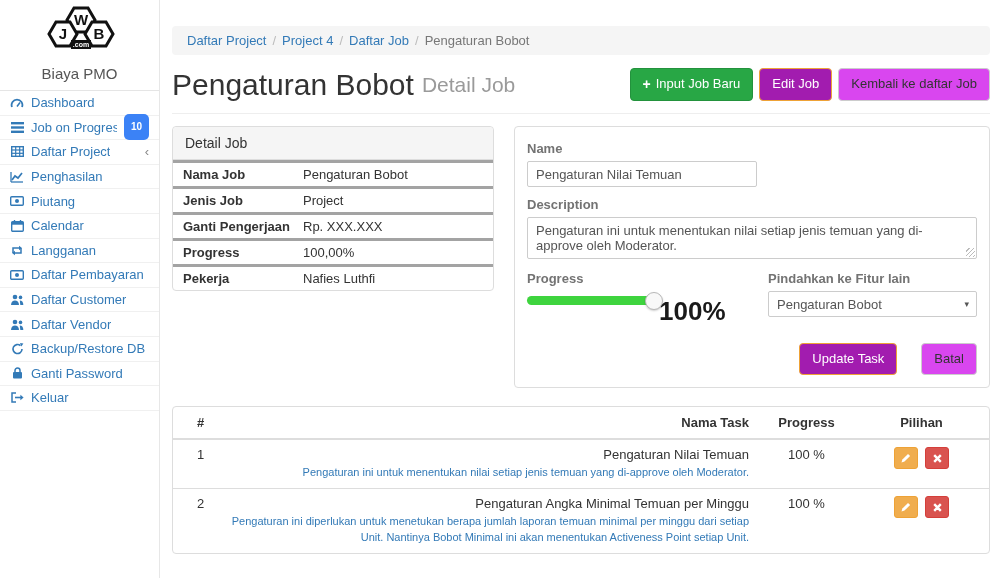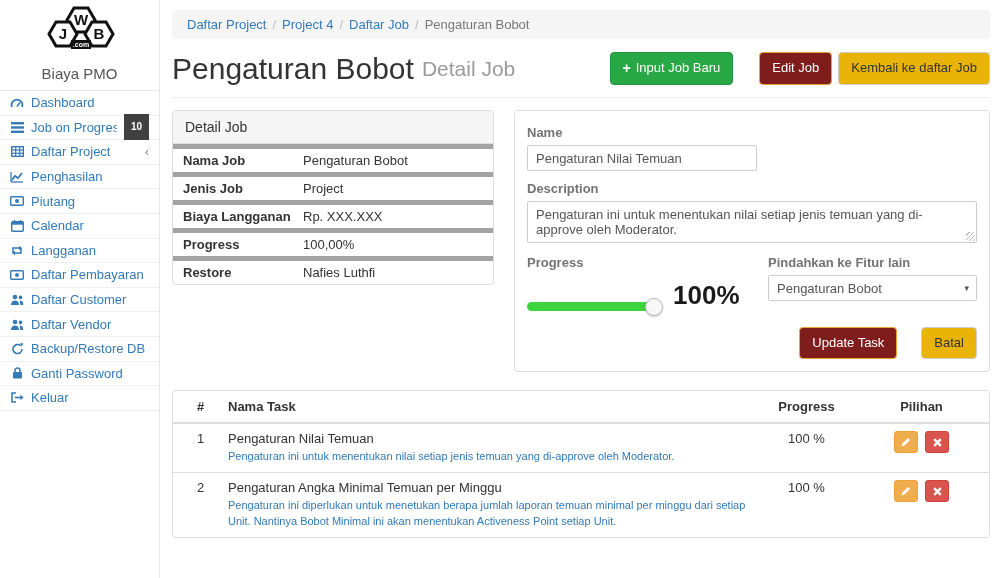--- a/index.html
+++ b/index.html
@@ -9,92 +9,92 @@
 
   
   .sidebar { width:160px; flex:0 0 160px; background:#fff; border-right:1px solid #e7e7e7; }
   .logo-box { text-align:center; padding:6px 0 8px; border-bottom:1px solid #e5e5e5; }
   .brand-name { color:#555; font-size:15px; margin-top:4px; }
   .nav-item { display:flex; align-items:center; gap:7px; padding:5px 10px; height:24.6px;
     color:#337ab7; border-bottom:1px solid #f0f0f0; cursor:pointer; text-decoration:none; }
   .nav-item .ic { width:14px; height:13px; flex:0 0 14px; display:inline-flex; align-items:center; justify-content:center; }
   .nav-item svg { display:block; }
   .nav-label { white-space:nowrap; overflow:hidden; }
-  .badge { margin-left:auto; background:#404040; color:#fff; font-size:10px; font-weight:bold;
-    border-radius:0; padding:8px 7px; line-height:1; }
+  .badge { margin-left:auto; background:#3b82f6; color:#fff; font-size:10px; font-weight:bold;
+    border-radius:5px; padding:8px 7px; line-height:1; }
   .chev { margin-left:auto; color:#888; font-size:13px; line-height:1; }
 
   
-  .main { flex:1; padding:10px 10px 0 12px; }
+  .main { flex:1; padding:26px 10px 0 12px; }
   .breadcrumb { background:#f5f5f5; border-radius:4px; padding:7px 15px; font-size:13px; color:#777; }
   .breadcrumb a { color:#337ab7; text-decoration:none; cursor:pointer; }
   .breadcrumb .sep { margin:0 6px; color:#bbb; }
 
   .page-header { display:flex; align-items:center; margin:13px 0 0; padding-bottom:12px; border-bottom:1px solid #eee; }
   .page-title { font-size:30px; font-weight:normal; color:#333; line-height:1.1; }
   .page-subtitle { font-size:21px; color:#9a9a9a; margin-left:8px; }
   .header-actions { margin-left:auto; display:flex; gap:6px; }
 
   .btn { display:inline-flex; align-items:center; justify-content:center; gap:5px;
     border-radius:4px; font-size:13px; padding:6px 12px; line-height:1.42; cursor:pointer;
     border:1px solid transparent; white-space:nowrap; }
   .btn-success { background:#28a745; border-color:#23923d; color:#fff; }
-  .btn-warning { background:#7f1d1d; border-color:#eea236; color:#fff;margin-left:20px; }
-  .btn-default { background:#eab308; border-color:#ccc; color:#333; }
+  .btn-warning { background:#a21caf; border-color:#eea236; color:#fff; }
+  .btn-default { background:#d946ef; border-color:#ccc; color:#333; }
   .btn-xs { font-size:11px; padding:3px 8px; border-radius:3px; }
   .plus-glyph { font-weight:bold; font-size:14px; line-height:1; }
 
   
   .panel { border:1px solid #ddd; border-radius:4px; background:#fff; }
   .panel-heading { background:#f5f5f5; border-bottom:1px solid #ddd; border-radius:4px 4px 0 0;
     padding:8px 12px; font-size:14px; color:#333; display:flex; align-items:center; }
 
   .top-row { display:flex; gap:20px; margin-top:12px; }
   .panel-detail { width:322px; flex:0 0 322px; align-self:flex-start; }
   .panel-edit { flex:1; align-self:flex-start; }
 
-  .detail-row { display:grid; grid-template-columns:120px 1fr; padding:4px 10px; border-top:5px solid #a3a3a3; }
+  .detail-row { display:grid; grid-template-columns:120px 1fr; padding:4px 10px; border-top:3px solid #a3a3a3; }
   .detail-row:first-of-type { border-top:none; }
   .detail-label { font-weight:bold; }
   .detail-value { color:#333; }
 
   .edit-body { padding:12px; }
   .form-label { color:#737373; font-weight:bold; margin:2px 0 5px; }
   .text-input { width:230px; height:26px; border:1px solid #ccc; border-radius:2px;
     padding:3px 8px; font-size:13px; color:#555; font-family:inherit; }
   .textarea-wrap { position:relative; margin-bottom:10px; }
   textarea.text-area { width:100%; height:42px; border:1px solid #ccc; border-radius:2px;
     padding:5px 8px; font-size:13px; color:#555; font-family:inherit; resize:none; display:block; }
   .resize-grip { position:absolute; right:2px; bottom:2px; width:9px; height:9px;
     background:repeating-linear-gradient(135deg, transparent 0 2px, #bbb 2px 3px); }
 
   .progress-move-row { display:flex; }
   .progress-col { width:235px; flex:0 0 235px; }
-  .slider-line { display:flex; align-items:flex-end; gap:14px; margin-top:10px; }
+  .slider-line { display:flex; align-items:flex-start; gap:0; margin-top:10px; }
   .slider { position:relative; width:132px; height:9px; background:#3ed43e; border-radius:5px; }
   .slider-handle { position:absolute; right:-4px; top:50%; transform:translateY(-50%);
     width:18px; height:18px; border-radius:50%; background:#f8f8f8; border:1px solid #b8b8b8;
     box-shadow:0 1px 2px rgba(0,0,0,.2); cursor:pointer; }
   .big-percent { font-size:26px; font-weight:bold; color:#1a1a1a; }
   .move-col { flex:1; padding-left:6px; }
   .select-box { position:relative; border:1px solid #ccc; border-radius:2px; height:26px;
     display:flex; align-items:center; padding:0 22px 0 8px; color:#555; cursor:pointer; background:#fff; }
   .select-arrow { position:absolute; right:7px; top:50%; transform:translateY(-50%);
     font-size:9px; color:#555; }
   .edit-buttons { margin-top:16px; display:flex; gap:24px;justify-content:flex-end; }
 
   
   .panel-tasks { margin-top:18px; }
   .panel-tasks .panel-heading { justify-content:space-between; }
   .task-grid { width:100%; }
   .t-row { display:grid; grid-template-columns:55px 1fr 95px 135px; align-items:start;
     border-top:1px solid #ddd; padding:7px 0; }
   .t-row.t-head { border-top:none; border-bottom:1px solid #ddd; font-weight:bold; padding:8px 0; }
   .c-no { text-align:center; }
-  .c-name { padding-right:10px; }
+  .c-name { padding-right:10px;text-align:right; }
   .c-prog { text-align:center; }
   .c-pick { text-align:center; }
   .task-name { color:#333; font-size:13px; }
   .task-desc { color:#337ab7; font-size:11px; margin-top:3px; line-height:1.45; }
   .icon-btn { display:inline-flex; align-items:center; justify-content:center;
     width:24px; height:22px; border-radius:3px; cursor:pointer; border:1px solid transparent; vertical-align:middle; }
   .icon-btn + .icon-btn { margin-left:4px; }
   .icon-btn.edit { background:#f0ad4e; border-color:#eea236; }
   .icon-btn.del { background:#d9534f; border-color:#d43f3a; }
 </style>
@@ -290,29 +290,29 @@
         <div class="panel-heading">Detail Job</div>
         <div class="detail-row">
           <span class="detail-label">Nama Job</span>
           <span class="detail-value">Pengaturan Bobot</span>
         </div>
         <div class="detail-row">
           <span class="detail-label">Jenis Job</span>
           <span class="detail-value">Project</span>
         </div>
         <div class="detail-row">
-          <span class="detail-label">Biaya Langganan</span>
+          <span class="detail-label">Ganti Pengerjaan</span>
           <span class="detail-value">Rp. XXX.XXX</span>
         </div>
         <div class="detail-row">
           <span class="detail-label">Progress</span>
           <span class="detail-value">100,00%</span>
         </div>
         <div class="detail-row">
-          <span class="detail-label">Restore</span>
+          <span class="detail-label">Pekerja</span>
           <span class="detail-value">Nafies Luthfi</span>
         </div>
       </div>
 
       <div class="panel panel-edit">
         <div class="edit-body">
           <div class="form-label">Name</div>
           <input class="text-input" type="text" value="Pengaturan Nilai Temuan" style="">
           <div class="form-label" style="margin-top:10px;">Description</div>
           <div class="textarea-wrap">

